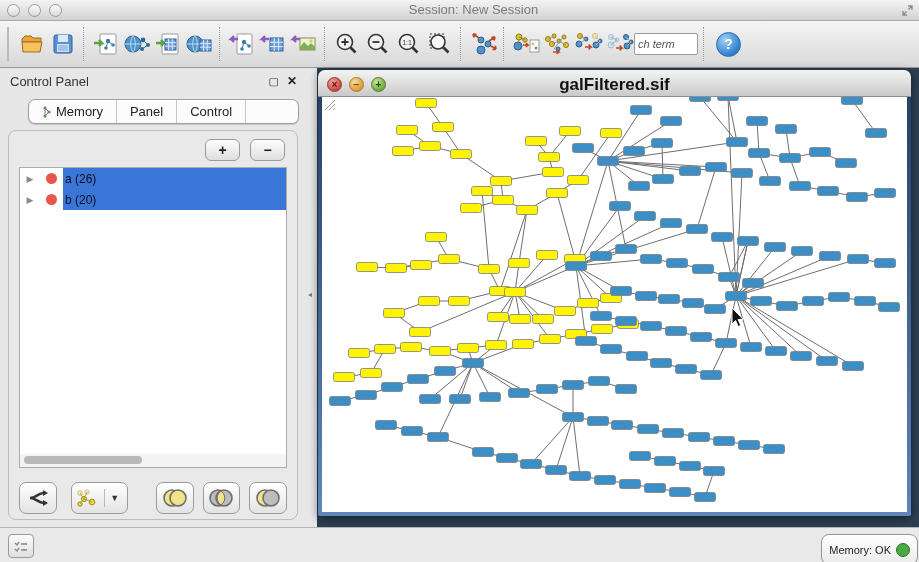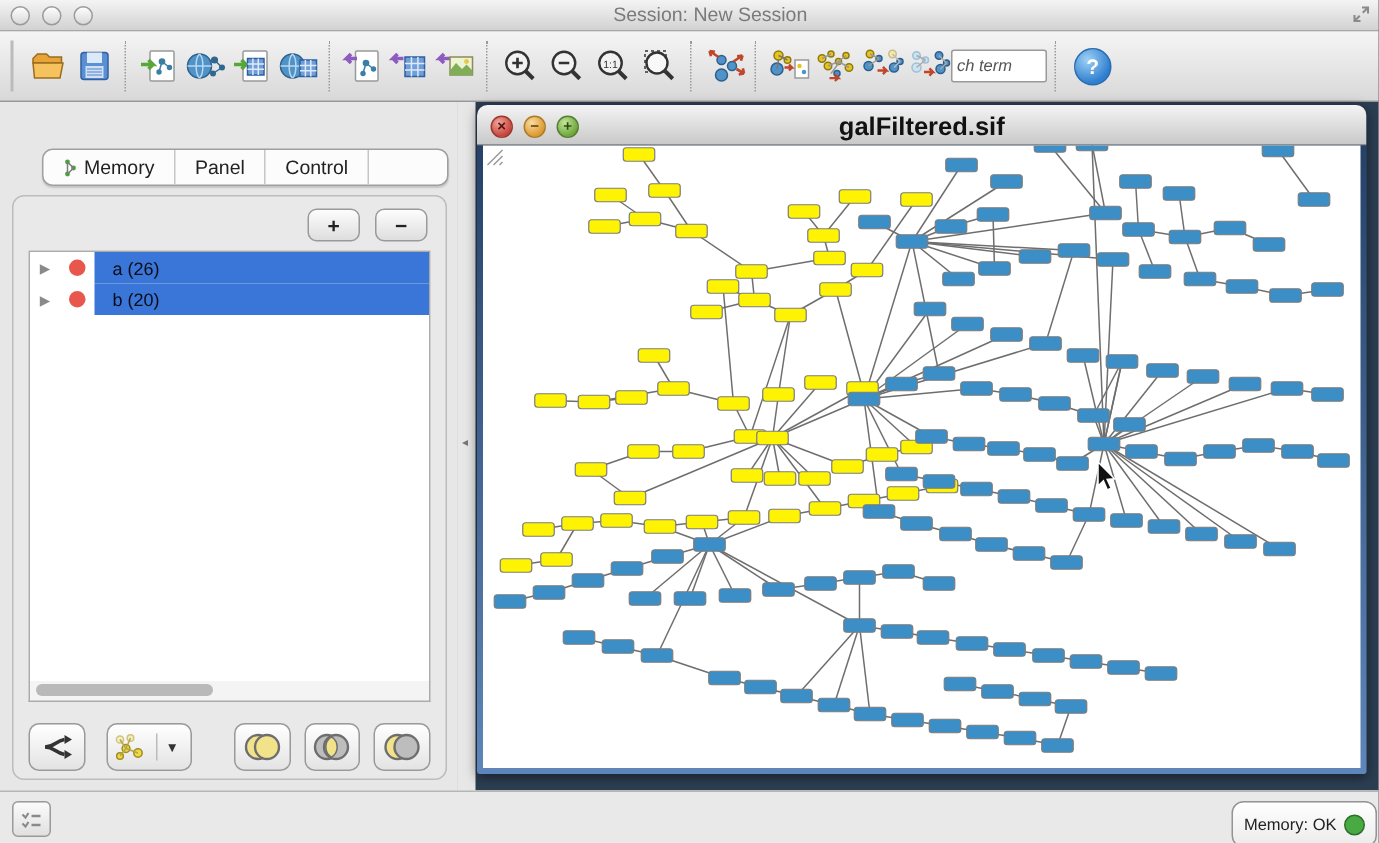--- a/index.html
+++ b/index.html
@@ -49,21 +49,21 @@
   .pm-row{position:absolute;right:12px;top:8px;display:flex;gap:10px;}
   .pm-btn{width:33px;height:20px;border:1px solid #9a9a9a;border-radius:6px;
     background:linear-gradient(#fdfdfd,#dedede);font-size:14px;font-weight:bold;color:#222;
     display:flex;align-items:center;justify-content:center;line-height:1;}
   .setlist{position:absolute;left:10px;top:36px;width:266px;height:286px;background:#fff;
     border:1px solid #ababab;overflow:hidden;}
   .srow{height:21px;display:flex;align-items:center;}
   .twisty{width:20px;text-align:center;color:#8a8a8a;font-size:9px;flex:0 0 auto;}
   .reddot{width:11px;height:11px;border-radius:50%;background:#e9564d;margin:0 6px 0 6px;flex:0 0 auto;}
   .rowfill{flex:1;height:21px;display:flex;align-items:center;background:#3a76d8;}
-  .rowfill span{font-size:12px;color:#0d0d1a;padding-left:12px;}
+  .rowfill span{font-size:12px;color:#0d0d1a;padding-left:2px;}
   .hscroll{position:absolute;left:10px;top:323px;width:266px;height:13px;background:#f4f4f4;
     border:1px solid #ababab;border-top:none;}
   .hthumb{position:absolute;left:4px;top:2px;width:118px;height:8px;border-radius:4px;background:#b9b9b9;}
   .cp-buttons{position:absolute;left:10px;top:350px;width:268px;height:34px;display:flex;align-items:center;}
   .cbtn{height:30px;border:1px solid #9a9a9a;border-radius:7px;
     background:linear-gradient(#ffffff,#e3e3e3);display:flex;align-items:center;justify-content:center;}
   .caret{font-size:9px;color:#333;padding:0 5px;border-left:1px solid #bbb;margin-left:4px;height:18px;
     display:flex;align-items:center;}
   
   .divider{position:absolute;left:305px;top:68px;width:12px;height:459px;background:#e7e7e7;}
@@ -294,20 +294,25 @@
   <input class="search-box" placeholder="ch term" style="">
 
   <div class="tb-sep"></div>
 
   <div class="help-btn">
     <span>?</span>
   </div>
 </div>
 
 <div class="cpanel">
+  <div class="cp-head">
+    <span class="cp-title">Control Panel</span>
+    <span class="cp-float">▢</span>
+    <span class="cp-close">✕</span>
+  </div>
 
   <div class="tabs">
     <div class="tab">
       <svg width="10" height="12" viewBox="0 0 10 12">
           <circle cx="3" cy="2" r="1.6" fill="#4ba13e"></circle>
           <circle cx="7" cy="6" r="1.6" fill="#4ba13e"></circle>
           <circle cx="3" cy="10" r="1.6" fill="#4ba13e"></circle>
           <path d="M3 2l4 4-4 4M3 2v8" stroke="#7b7b7b" fill="none"></path>
         </svg>
       <span>Memory</span>

